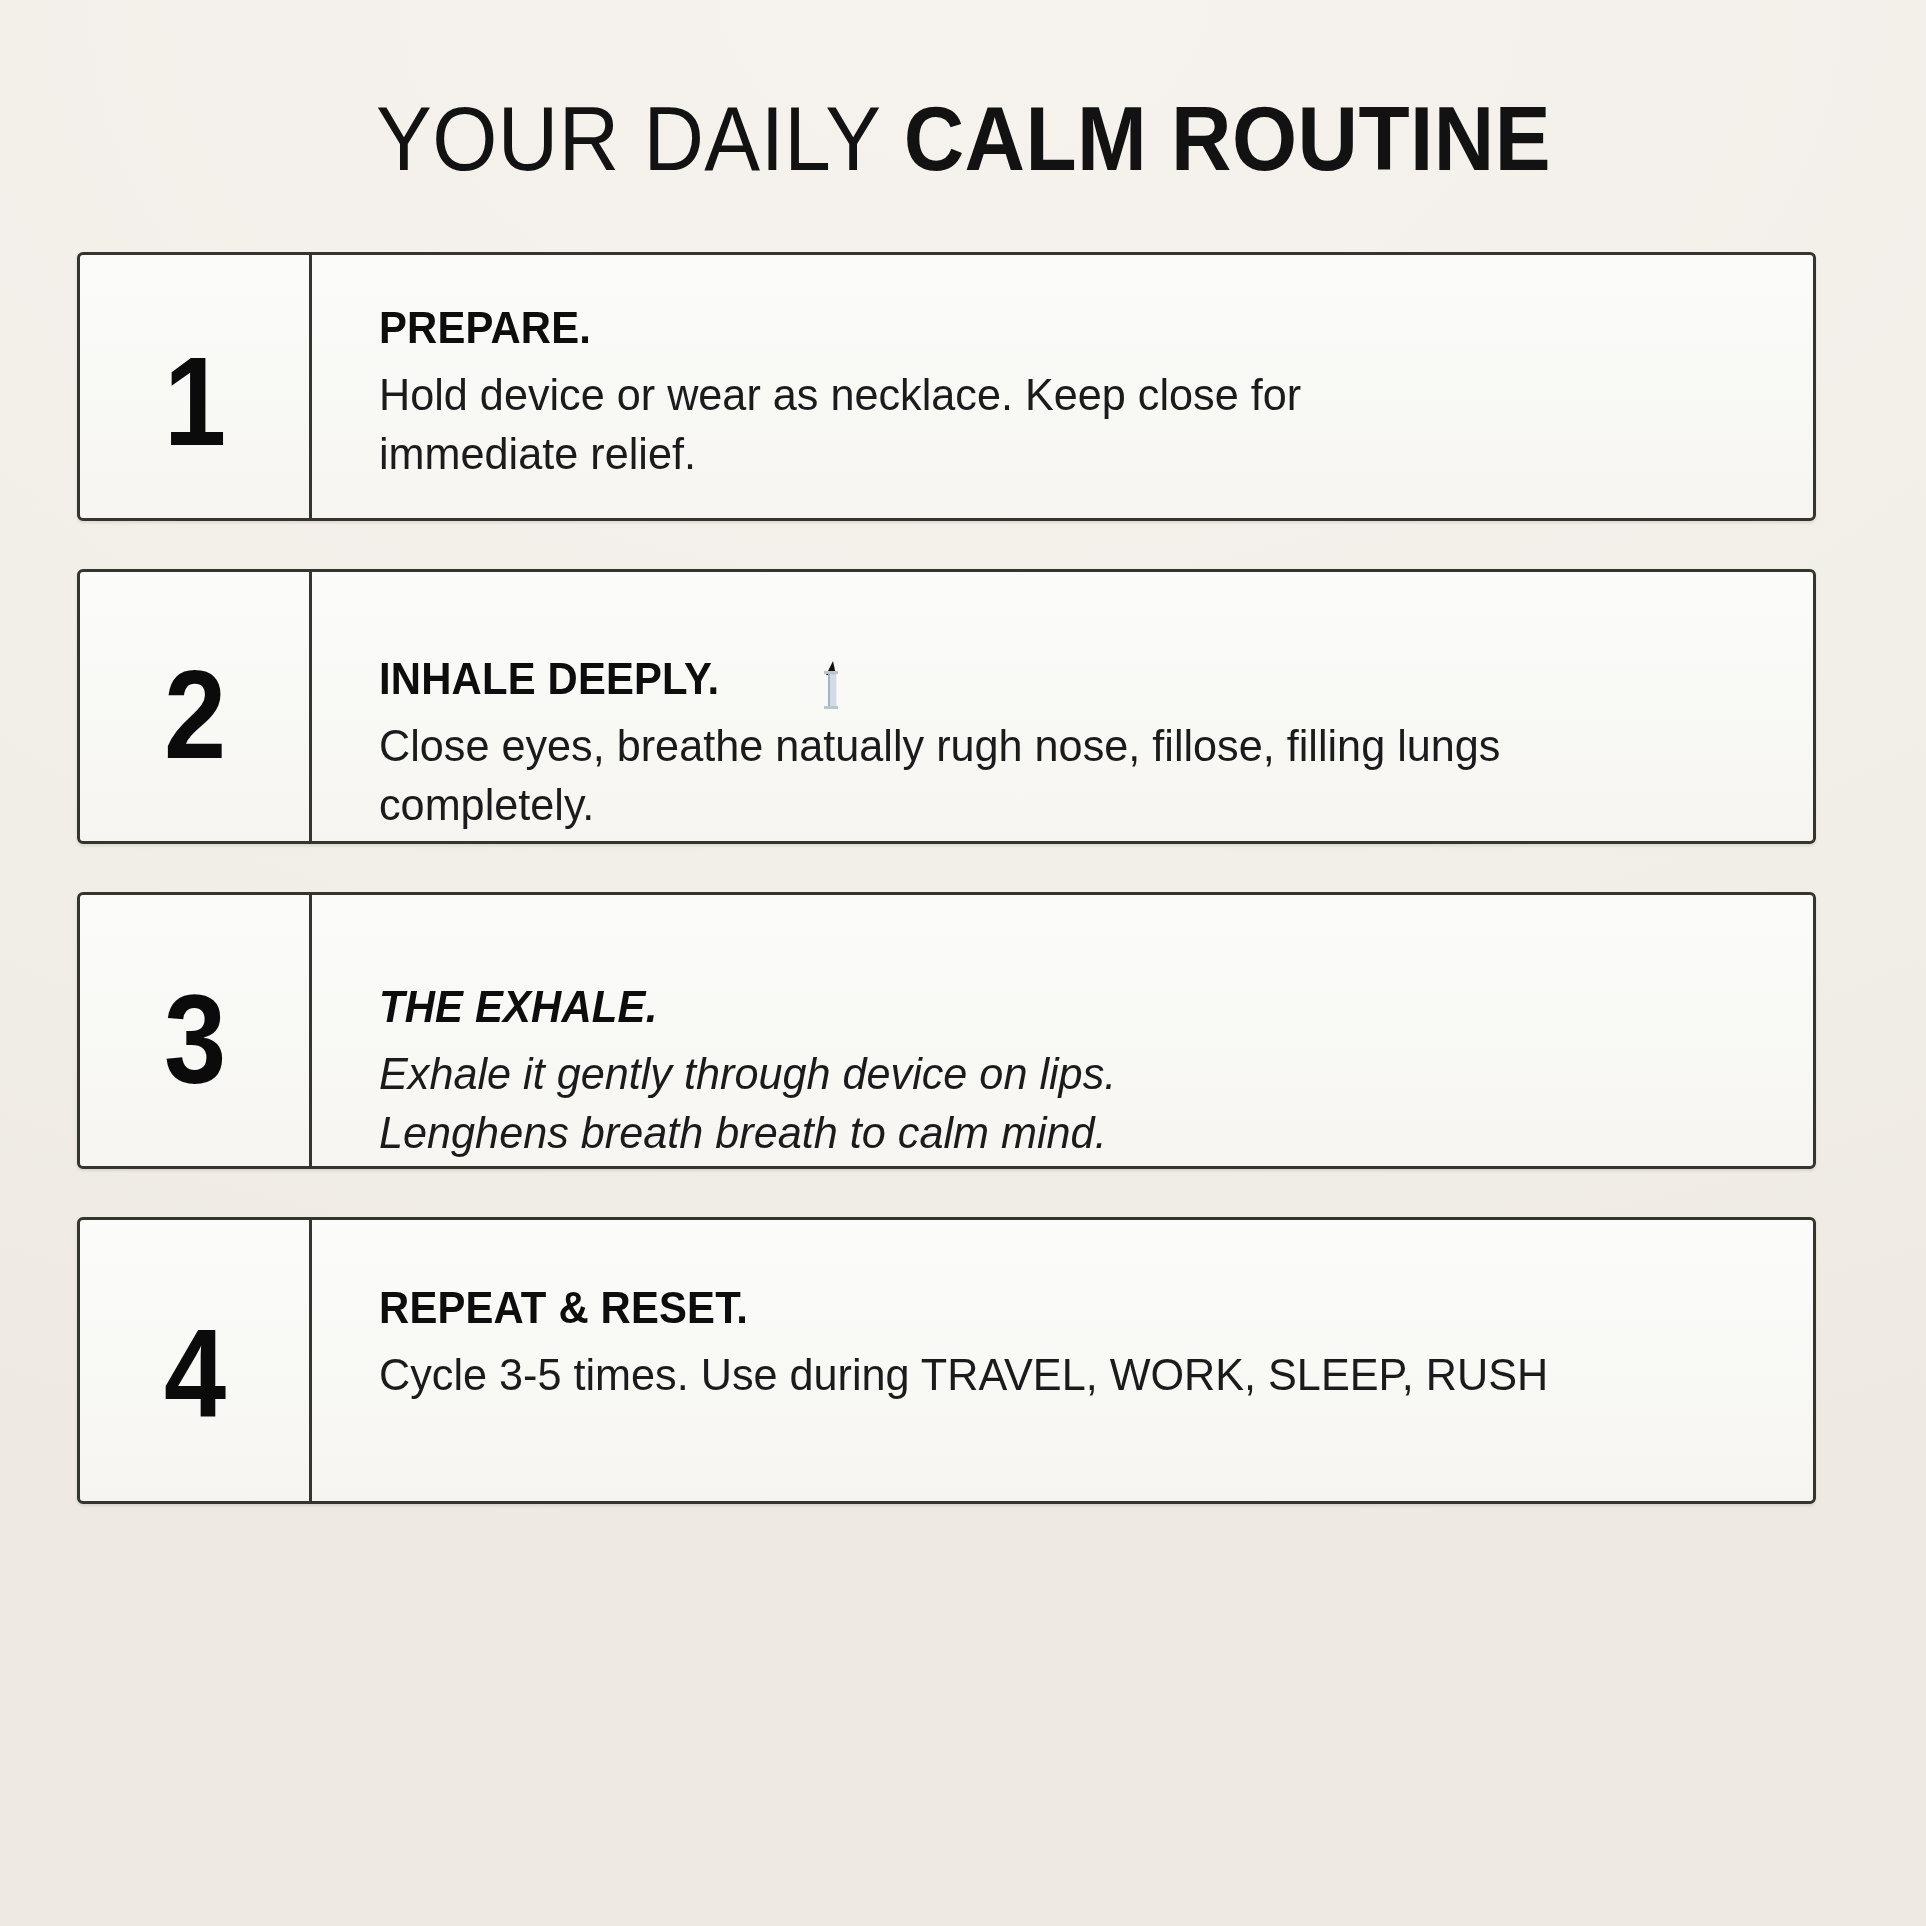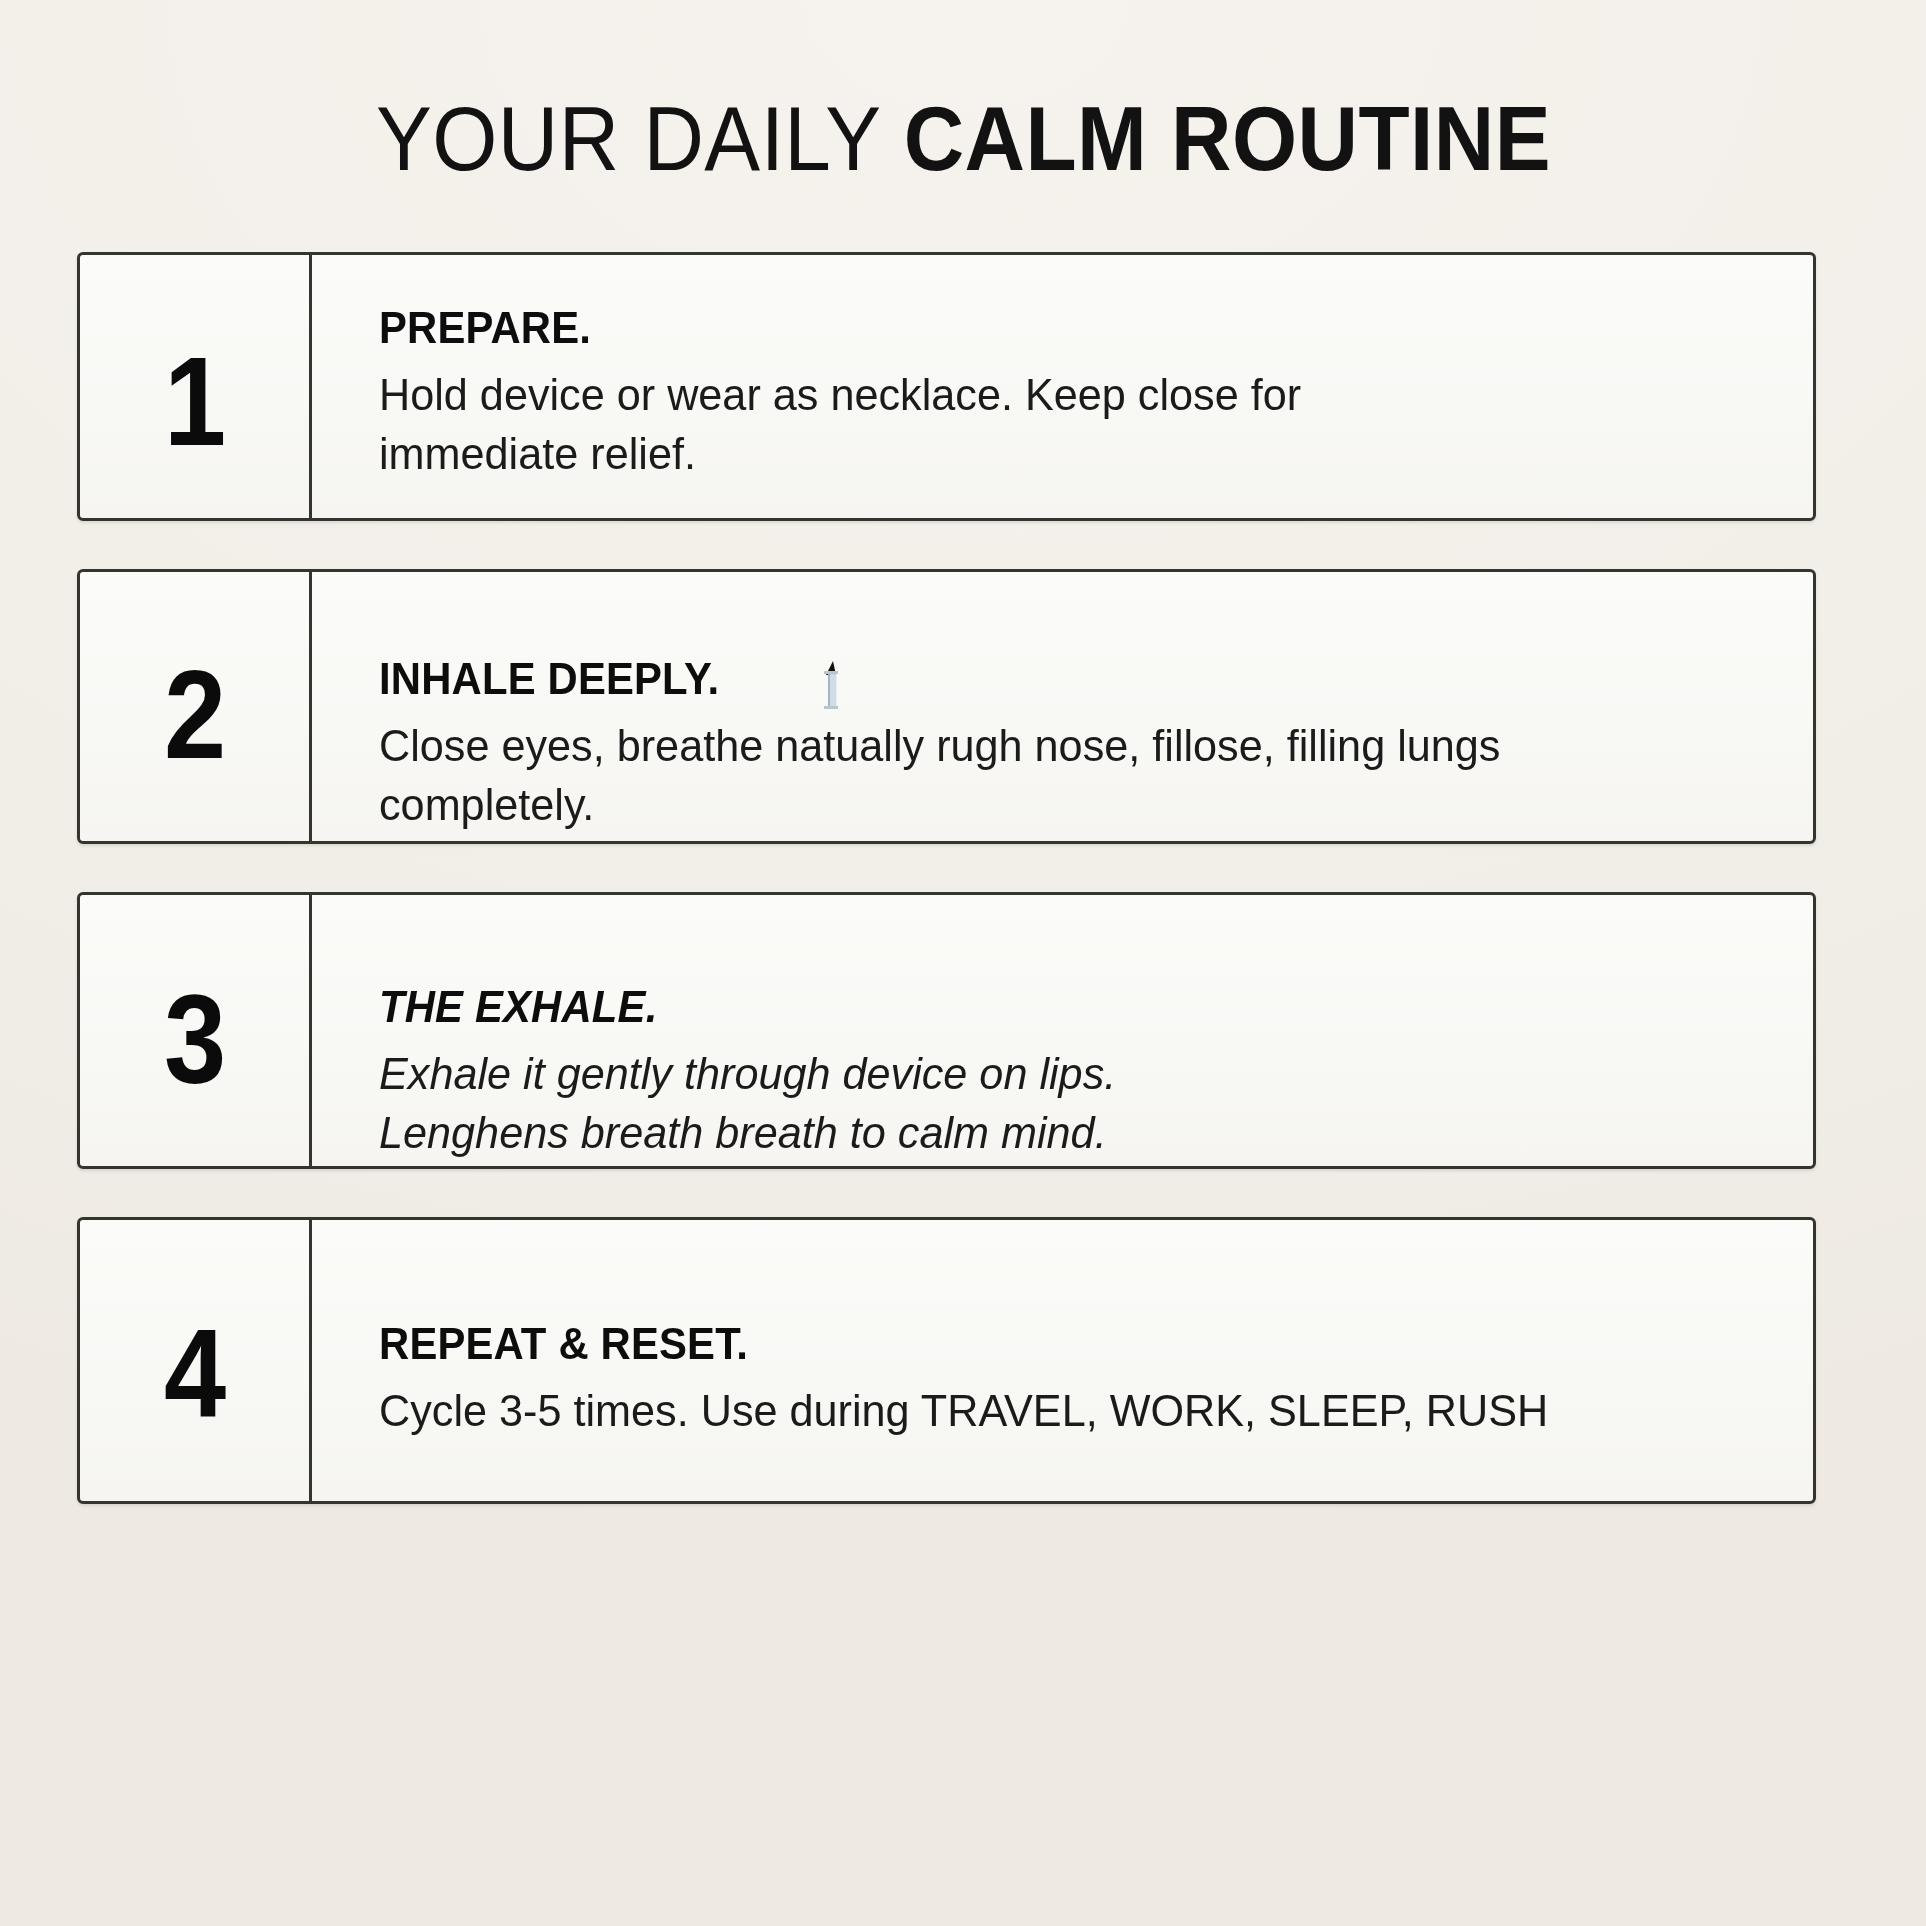--- a/index.html
+++ b/index.html
@@ -90,21 +90,21 @@
     flex: 1 1 auto;
     padding: 0 34px 0 67px;
     display: flex;
     flex-direction: column;
     justify-content: flex-start;
     position: relative;
   }
   .card-1 .body-col { padding-top: 48px; }
   .card-2 .body-col { padding-top: 82px; }
   .card-3 .body-col { padding-top: 87px; font-style: italic; }
-  .card-4 .body-col { padding-top: 99px; border-radius: 10px; }
+  .card-4 .body-col { padding-top: 63px; border-radius: 10px; }
 
   .step-title {
     font-size: 44px;
     font-weight: 700;
     color: #0d0d0d;
     letter-spacing: 0.2px;
     transform: scaleX(0.95);
     transform-origin: 0 50%;
     margin-bottom: 12px;
     white-space: nowrap;

